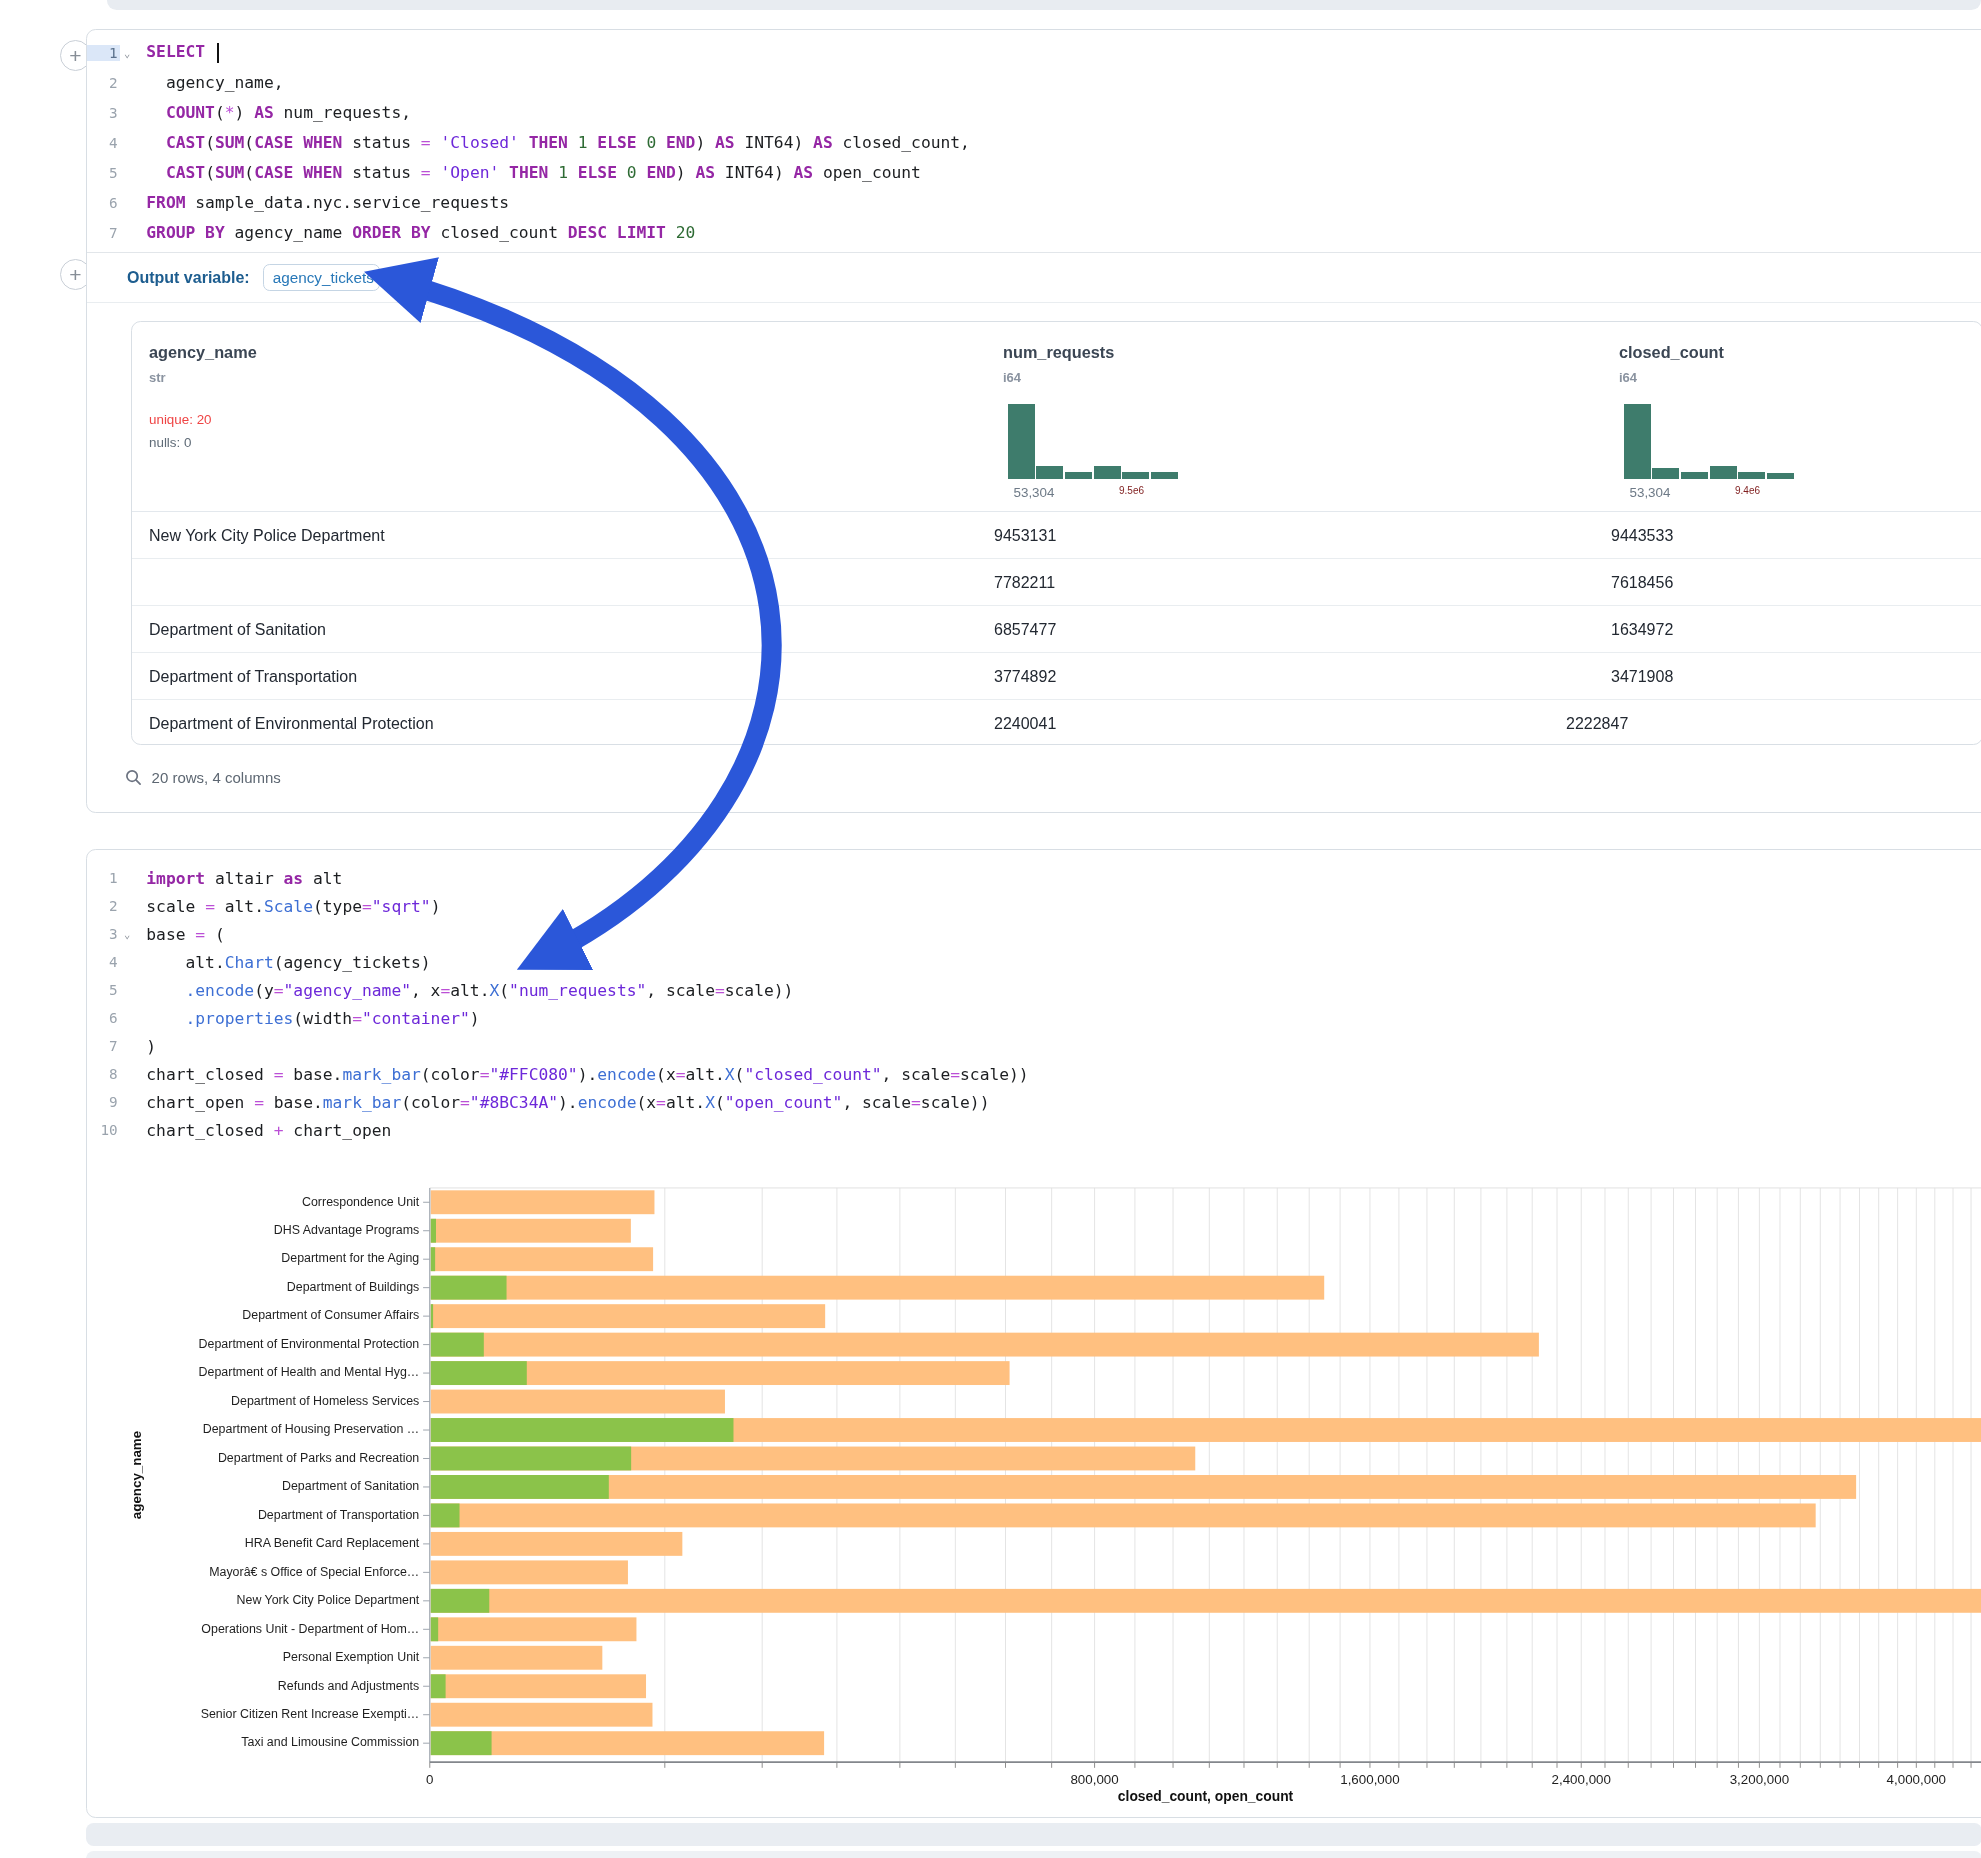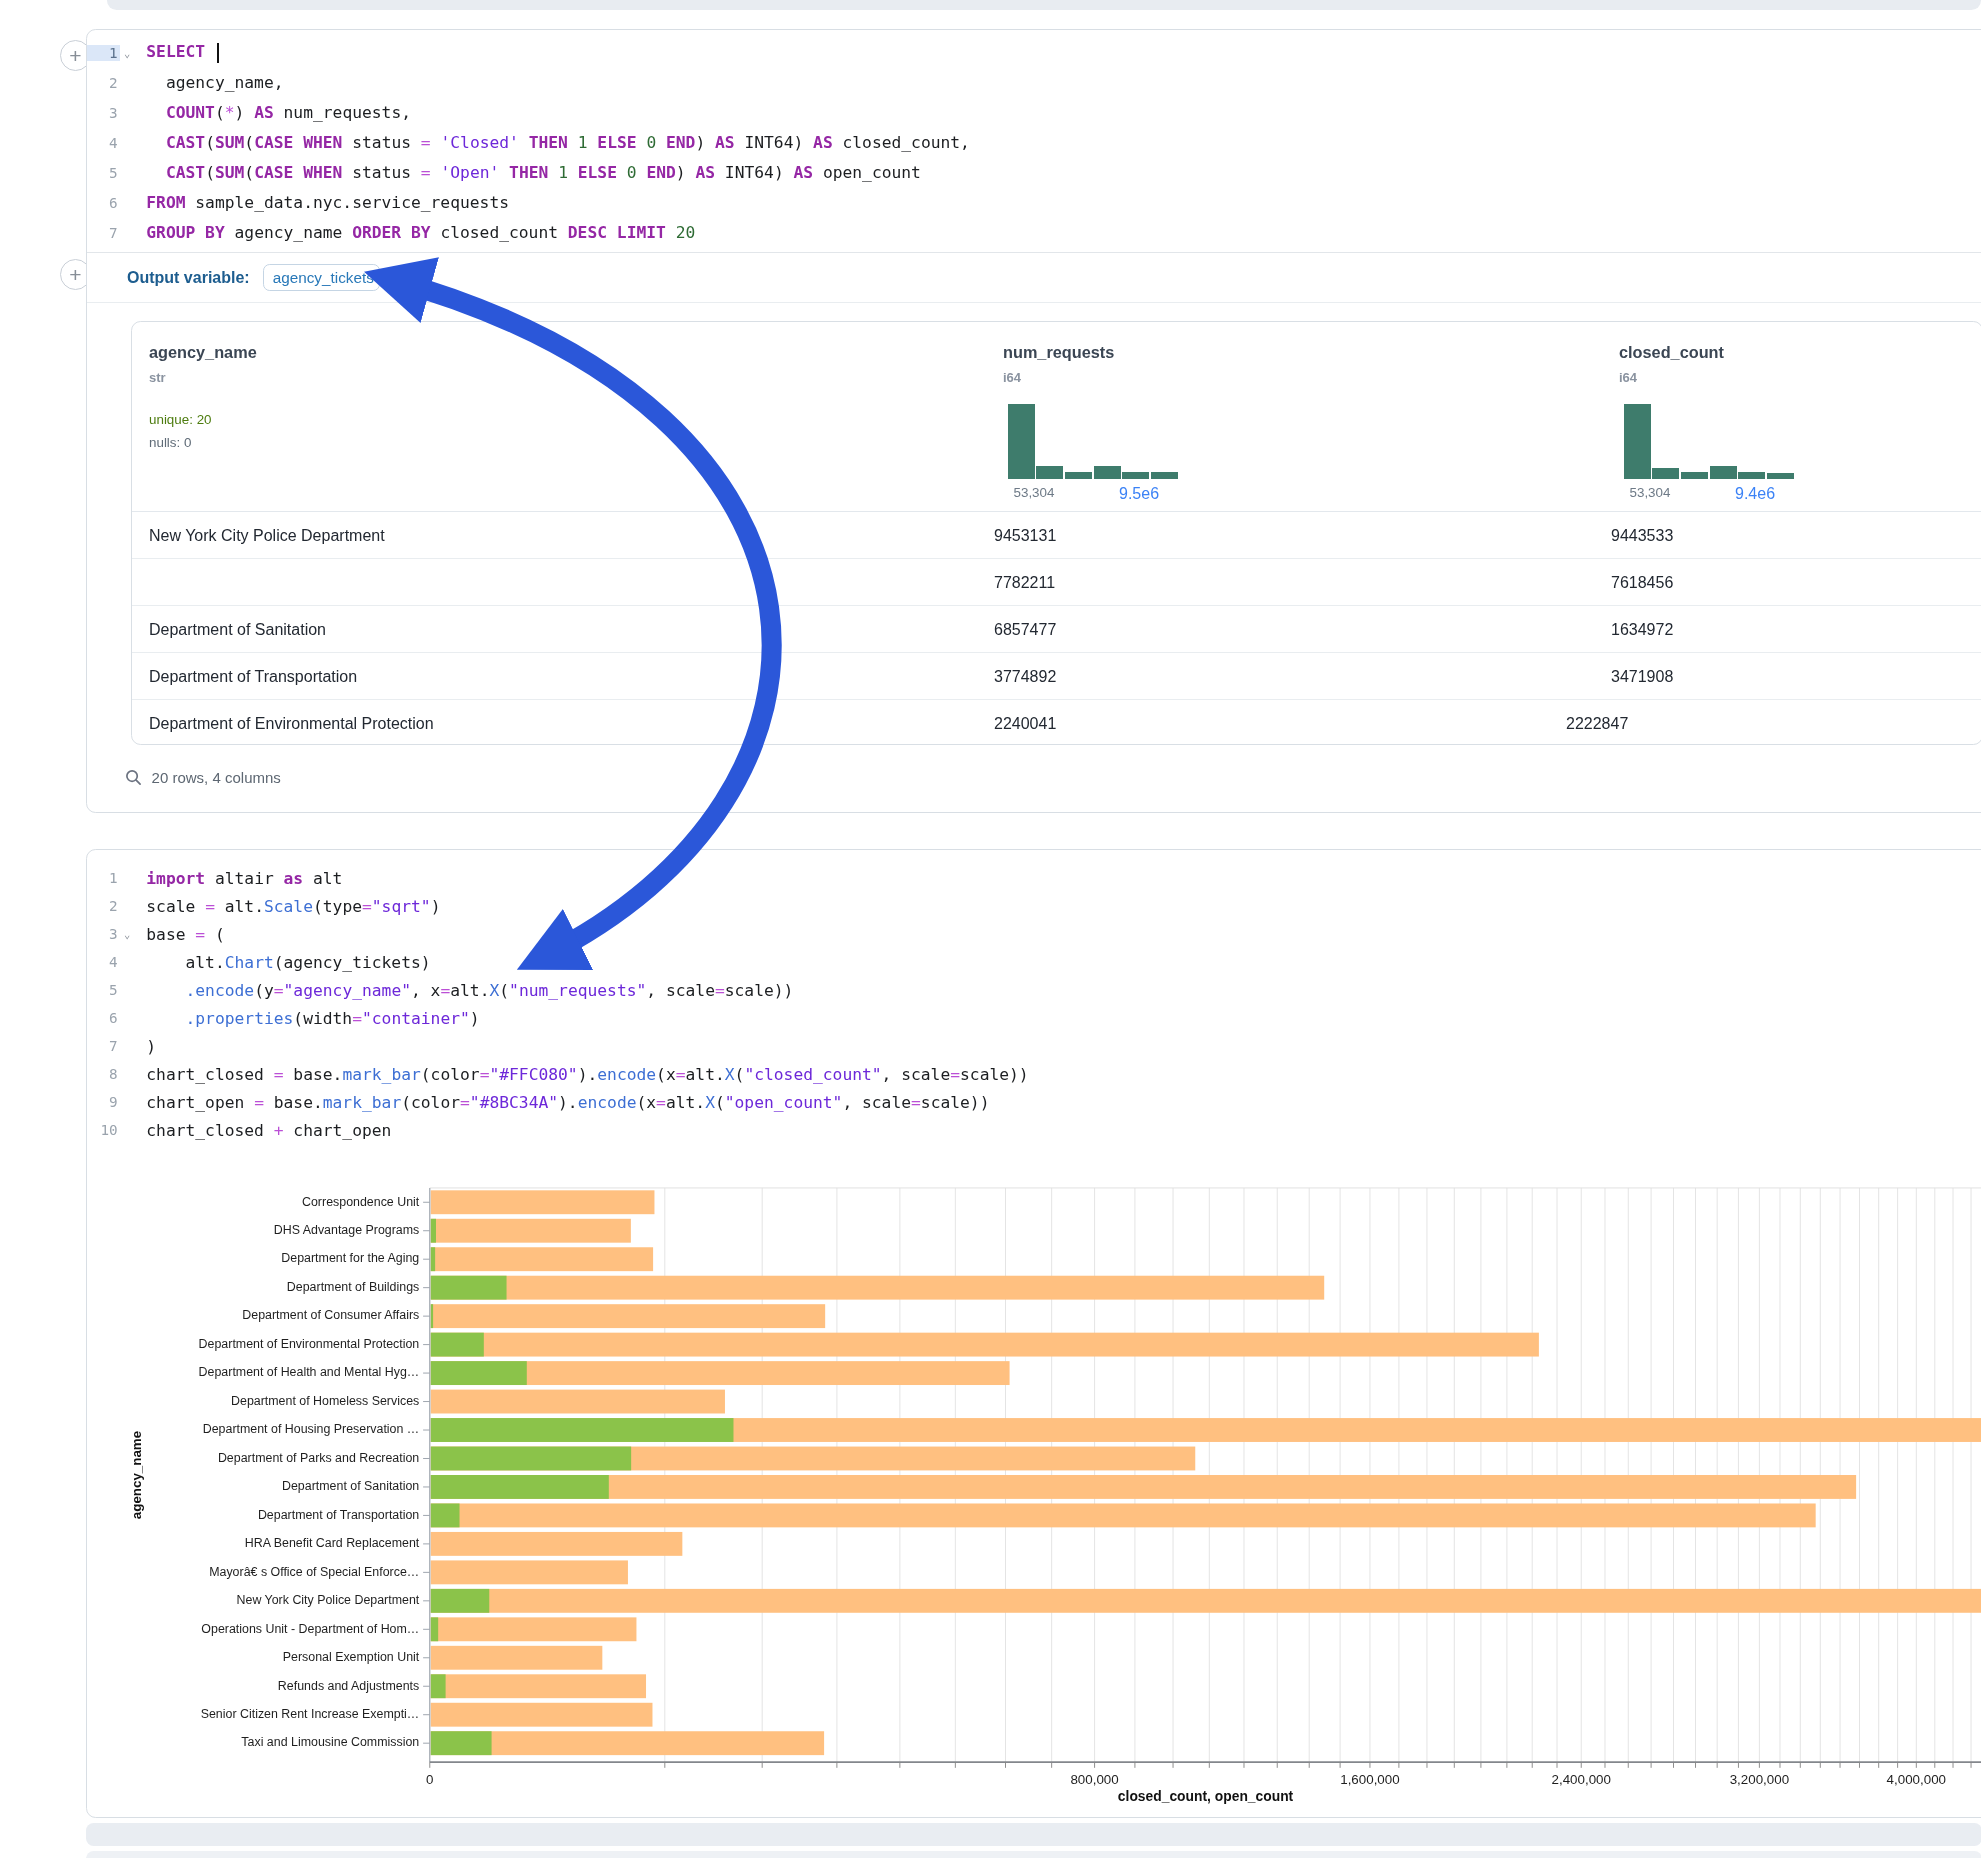--- a/index.html
+++ b/index.html
@@ -57,27 +57,27 @@
 
   
   .table-panel { position:absolute; left:44px; top:291px; width:1852px; height:424px;
                  border:1px solid #d9dfe5; border-radius:9.6px; overflow:hidden;
                  background:#fff; }
   .thead { position:absolute; left:0; top:0; right:0; height:190px;
            border-bottom:1px solid #e3e8ed; }
   .col-block { position:absolute; top:0; }
   .col-name { position:absolute; top:21px; font-size:16.3px; font-weight:bold; color:#3b4654; }
   .col-type { position:absolute; top:48px; font-size:13px; color:#8a93a0;font-weight:bold; }
-  .col-stat1 { position:absolute; top:90px; font-size:13.4px; color:#4d7c0f; }
+  .col-stat1 { position:absolute; top:90px; font-size:13.4px; color:#ef4444; }
   .col-stat2 { position:absolute; top:113px; font-size:13.4px; color:#5f6b77; }
   .hist { position:absolute; top:82px; width:172px; height:75px;
           display:flex; align-items:flex-end; }
   .hist-bar { width:27px; margin-right:1.9px; background:#3e7c6c; }
   .hist-min { position:absolute; top:163px; font-size:13.4px; color:#6e7a87; }
-  .hist-max { position:absolute; top:163px; font-size:16px; color:#3b82f6; }
+  .hist-max { position:absolute; top:163px; font-size:10px; color:#7f1d1d; }
   .trow { position:absolute; left:0; right:0; height:47px; border-bottom:1px solid #e9edf0; }
   .tcell { position:absolute; top:0; height:47px; line-height:47px; font-size:16px;
            color:#222831; white-space:nowrap; }
 
   .table-footer { position:absolute; left:38px; top:730px; height:34px;
                   display:flex; align-items:center; color:#5d6772; font-size:15px; }
   .table-footer svg { margin-right:9.6px; }
 
   
   .chart-wrap { position:absolute; left:0; top:315px; width:1896px; height:642px; }

